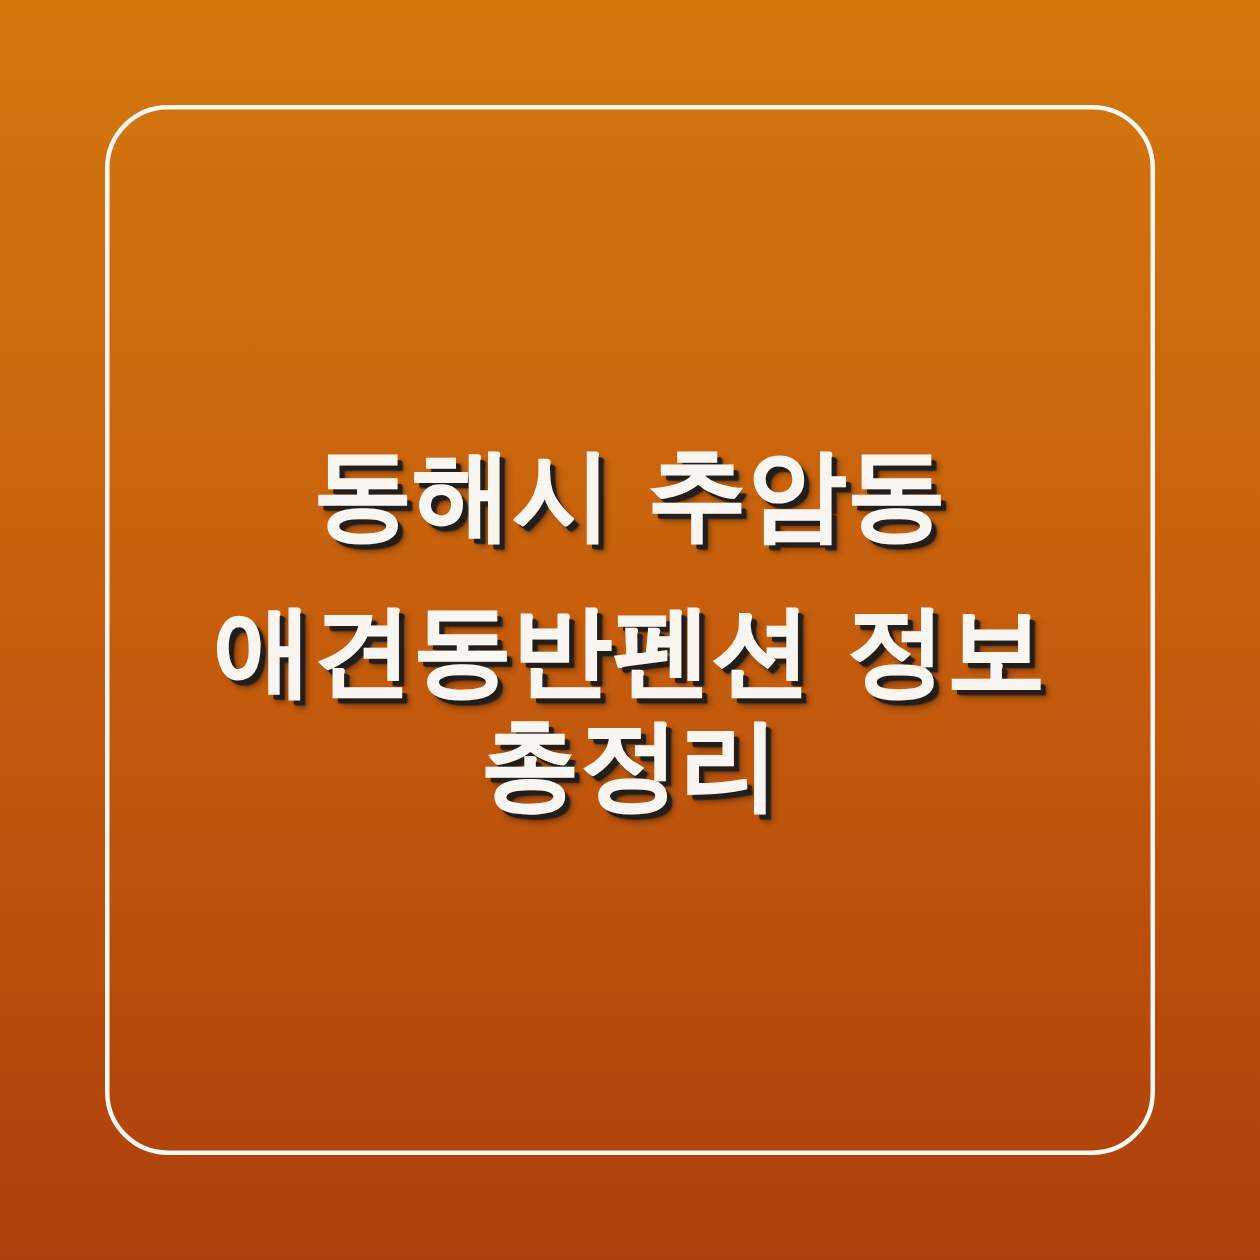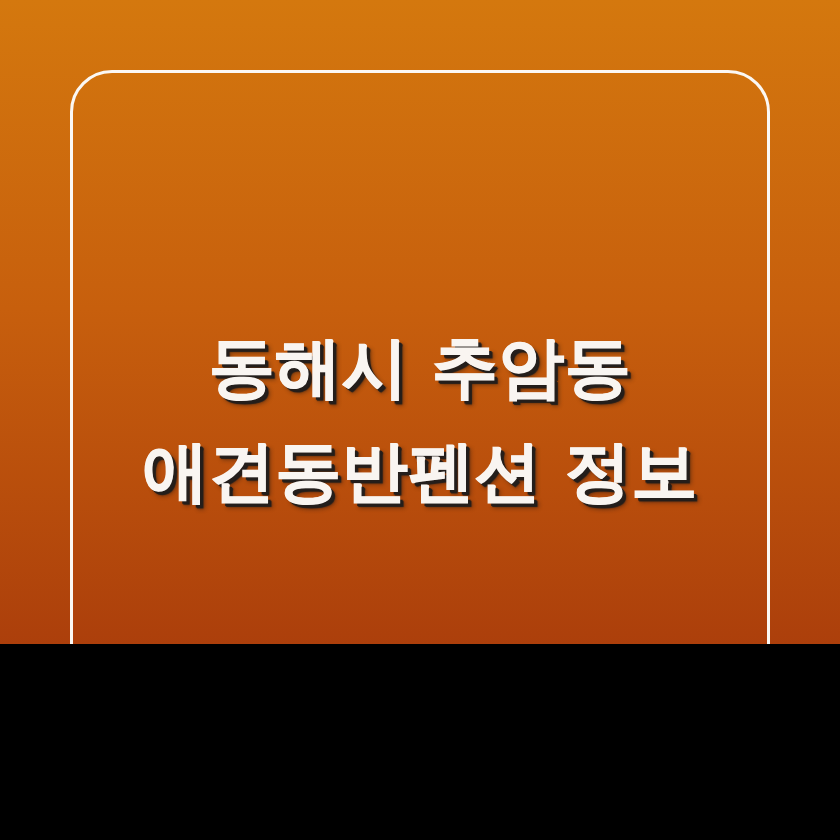--- a/index.html
+++ b/index.html
@@ -58,22 +58,23 @@
     -webkit-text-stroke: 1px #F9F5F1;
     text-shadow:
       3px 3px 0 #241E1B,
       4px 4px 1px rgba(26,20,18,0.85),
       5px 5px 3px rgba(26,20,18,0.45);
   }
 </style>
 </head>
 <body>
 
-<div id="card" style="width: 840px; height: 644px; background: linear-gradient(rgb(212, 120, 14) 0%, rgb(199, 95, 13) 48%, rgb(172, 63, 11) 100%);">
+<div id="card" style="width: 840px; height: 840px; background: linear-gradient(rgb(212, 120, 14) 0%, rgb(199, 95, 13) 48%, rgb(172, 63, 11) 100%);">
 
   <div id="frame" style="border: 3px solid rgb(251, 248, 244); border-radius: 42px;"></div>
 
   <div id="headline">
     <span class="hl-line" style="color: rgb(249, 245, 241); -webkit-text-stroke: 1px rgb(249, 245, 241); text-shadow: rgb(36, 30, 27) 3px 3px 0px, rgb(36, 30, 27) 4px 4px 1px, rgba(26, 20, 18, 0.45) 5px 5px 4px;">동해시 추암동</span>
     <span class="hl-line" style="color: rgb(249, 245, 241); -webkit-text-stroke: 1px rgb(249, 245, 241); text-shadow: rgb(36, 30, 27) 3px 3px 0px, rgb(36, 30, 27) 4px 4px 1px, rgba(26, 20, 18, 0.45) 5px 5px 4px; margin-top: 28px;">애견동반펜션 정보</span>
+    <span class="hl-line" style="color: rgb(249, 245, 241); -webkit-text-stroke: 1px rgb(249, 245, 241); text-shadow: rgb(36, 30, 27) 3px 3px 0px, rgb(36, 30, 27) 4px 4px 1px, rgba(26, 20, 18, 0.45) 5px 5px 4px;">총정리</span>
   </div>
 
 </div>
 
 </body></html>

